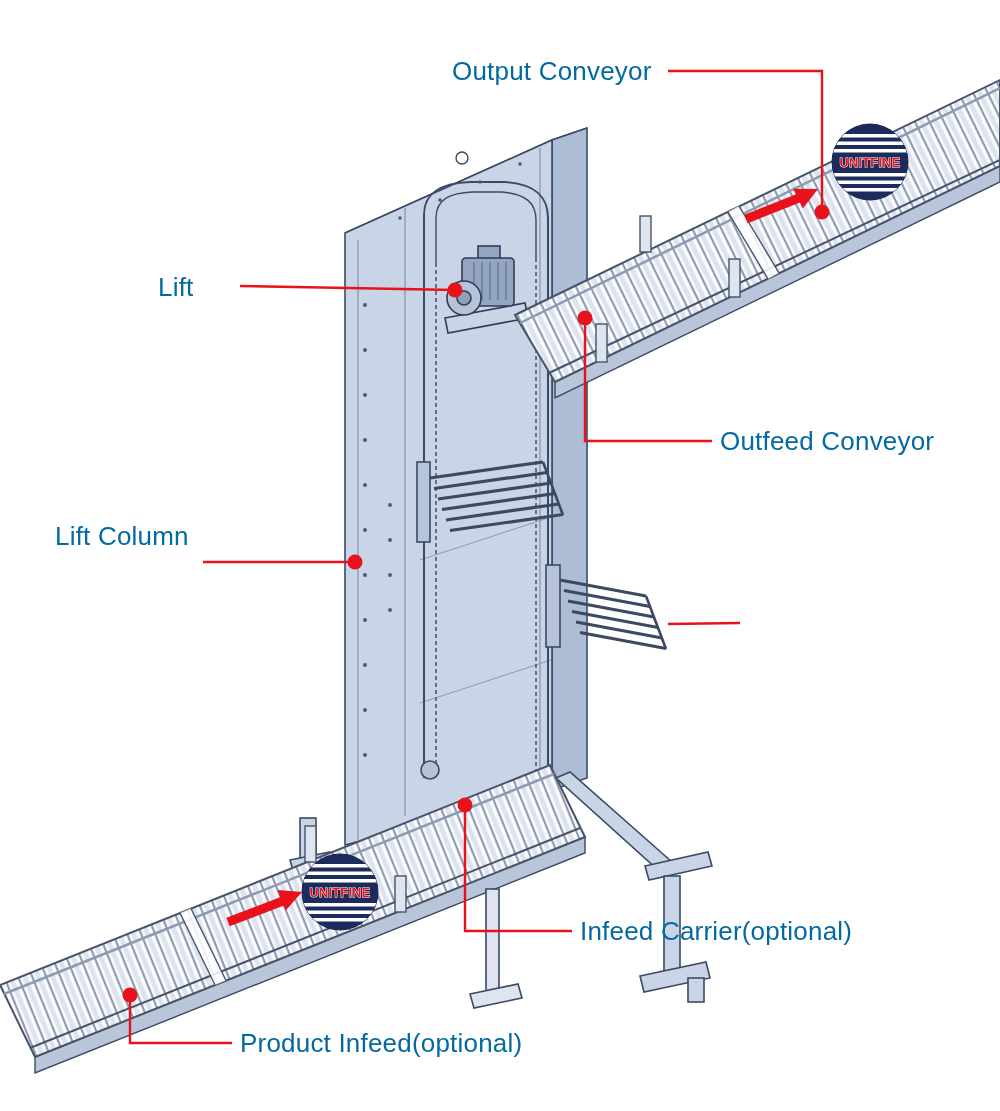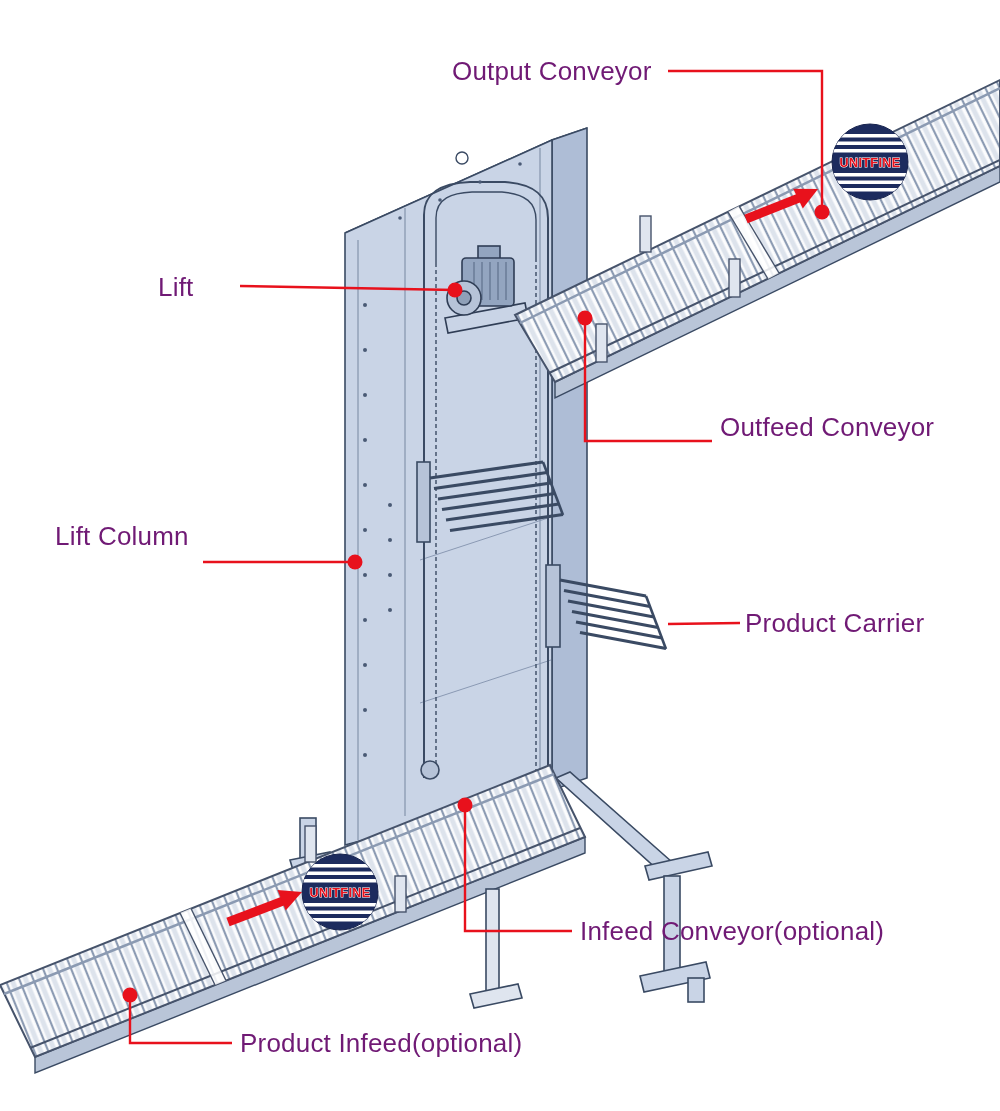--- a/index.html
+++ b/index.html
@@ -1,19 +1,19 @@
 <!DOCTYPE html>
 <html><head>
 <meta charset="utf-8">
 <style>
   html,body{margin:0;padding:0;background:#ffffff;}
   .stage{position:relative;width:1000px;height:1111px;background:#ffffff;
          font-family:"Liberation Sans",sans-serif;overflow:hidden;}
   .stage svg{position:absolute;left:0;top:0;}
-  .label{position:absolute;font-size:26px;line-height:30px;color:#701a75;
+  .label{position:absolute;font-size:26px;line-height:30px;color:#0369a1;
          white-space:nowrap;letter-spacing:.2px;}
   svg text{font-family:"Liberation Sans",sans-serif;}
 </style>
 </head>
 <body>
 
 <div class="stage">
 
 <svg width="1000" height="1111" viewBox="0 0 1000 1111">
   <defs>
@@ -212,19 +212,18 @@
     <circle cx="455" cy="290" r="7.5"></circle>
     <circle cx="585" cy="318" r="7.5"></circle>
     <circle cx="355" cy="562" r="7.5"></circle>
     <circle cx="465" cy="805" r="7.5"></circle>
     <circle cx="130" cy="995" r="7.5"></circle>
   </g>
 </svg>
 
 <div class="label" style="left:452px;top:56px">Output Conveyor</div>
 <div class="label" style="left:158px;top:272px">Lift</div>
-<div class="label" style="left:720px;top:412px">Outfeed Conveyor</div>
+<div class="label" style="left:720px;top:426px">Outfeed Conveyor</div>
 <div class="label" style="left:55px;top:521px">Lift Column</div>
-<div class="label" style="left:745px;top:608px">Product Carrier</div>
-<div class="label" style="left:580px;top:916px">Infeed Conveyor(optional)</div>
+<div class="label" style="left:580px;top:916px">Infeed Carrier(optional)</div>
 <div class="label" style="left:240px;top:1028px">Product Infeed(optional)</div>
 
 </div>
 
 </body></html>

